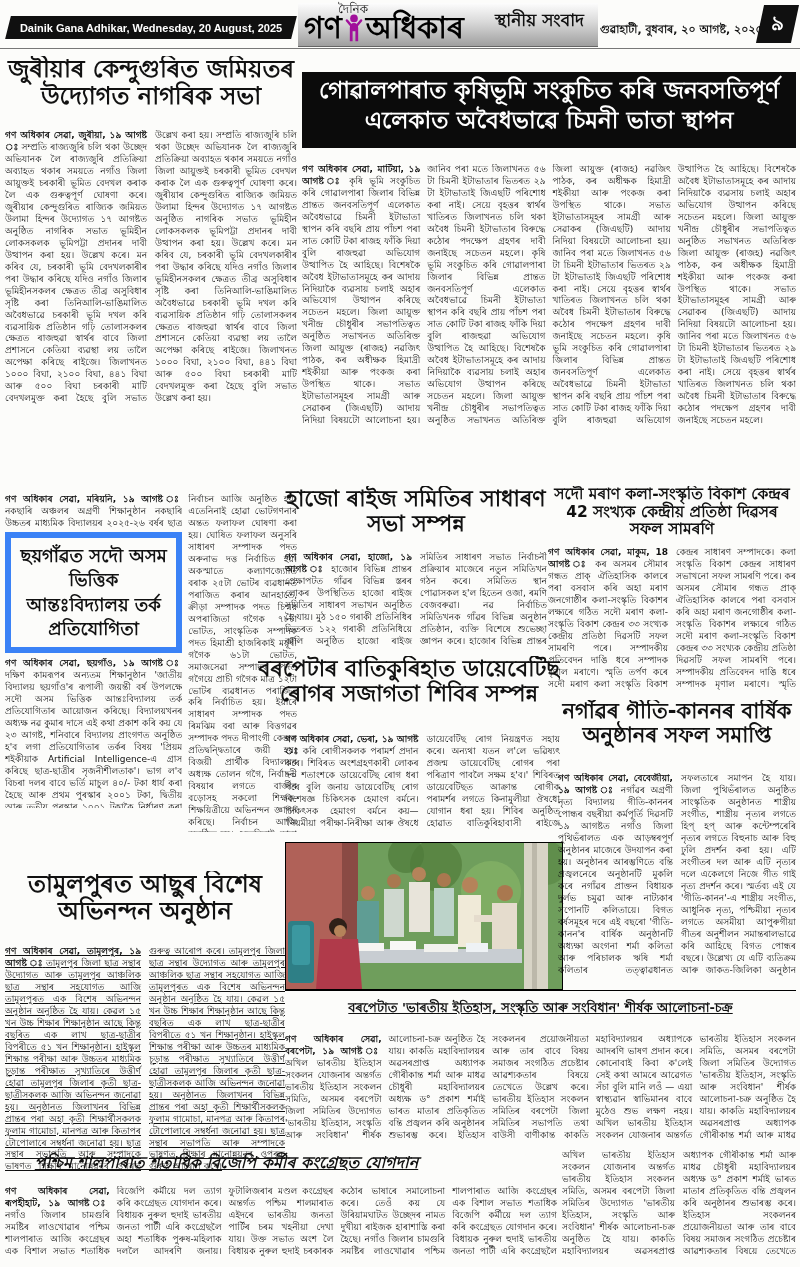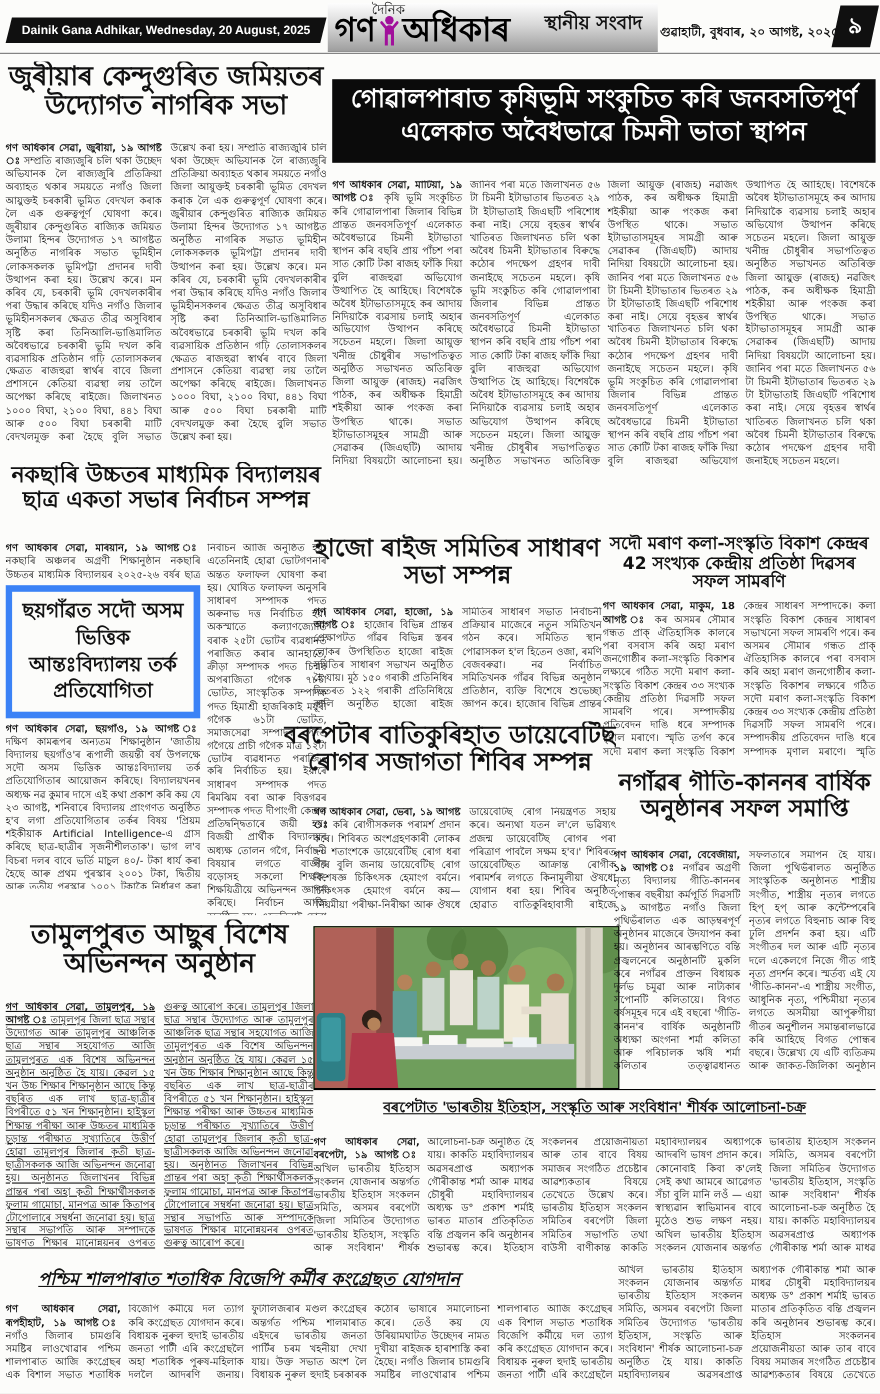--- a/index.html
+++ b/index.html
@@ -81,23 +81,20 @@
   </section>
 
   <section class="abs" style="left:302px;top:57px;width:494px;">
     <h1 class="hl-banner" style="font-size:23px;height:68px;">গোৱালপাৰাত কৃষিভূমি সংকুচিত কৰি জনবসতিপূৰ্ণ এলেকাত অবৈধভাৱে চিমনী ভাতা স্থাপন</h1>
     <div class="body cols4" style="height:350px;margin-top:3px;">
       <b class="by">গণ অধিকাৰ সেৱা, মাটিয়া, ১৯ আগষ্ট ঃ</b>
       <span>কৃষি ভূমি সংকুচিত কৰি গোৱালপাৰা জিলাৰ বিভিন্ন প্ৰান্তত জনবসতিপূৰ্ণ এলেকাত অবৈধভাৱে চিমনী ইটাভাতা স্থাপন কৰি বছৰি প্ৰায় পাঁচশ পৰা সাত কোটি টকা ৰাজহ ফাঁকি দিয়া বুলি ৰাজহুৱা অভিযোগ উত্থাপিত হৈ আহিছে। বিশেষকৈ অবৈধ ইটাভাতাসমূহে কৰ আদায় নিদিয়াকৈ ব্যৱসায় চলাই অহাৰ অভিযোগ উত্থাপন কৰিছে সচেতন মহলে। জিলা আয়ুক্ত খনীন্দ্ৰ চৌধুৰীৰ সভাপতিত্বত অনুষ্ঠিত সভাখনত অতিৰিক্ত জিলা আয়ুক্ত (ৰাজহ) নৱজিৎ পাঠক, কৰ অধীক্ষক হিমাদ্ৰী শইকীয়া আৰু পংকজ কৰা উপস্থিত থাকে। সভাত ইটাভাতাসমূহৰ সামগ্ৰী আৰু সেৱাকৰ (জিএছটি) আদায় নিদিয়া বিষয়টো আলোচনা হয়। জানিব পৰা মতে জিলাখনত ৫৬ টা চিমনী ইটাভাতাৰ ভিতৰত ২৯ টা ইটাভাতাই জিএছটি পৰিশোধ কৰা নাই। সেয়ে বৃহত্তৰ স্বাৰ্থৰ খাতিৰত জিলাখনত চলি থকা অবৈধ চিমনী ইটাভাতাৰ বিৰুদ্ধে কঠোৰ পদক্ষেপ গ্ৰহণৰ দাবী জনাইছে সচেতন মহলে। কৃষি ভূমি সংকুচিত কৰি গোৱালপাৰা জিলাৰ বিভিন্ন প্ৰান্তত জনবসতিপূৰ্ণ এলেকাত অবৈধভাৱে চিমনী ইটাভাতা স্থাপন কৰি বছৰি প্ৰায় পাঁচশ পৰা সাত কোটি টকা ৰাজহ ফাঁকি দিয়া বুলি ৰাজহুৱা অভিযোগ উত্থাপিত হৈ আহিছে। বিশেষকৈ অবৈধ ইটাভাতাসমূহে কৰ আদায় নিদিয়াকৈ ব্যৱসায় চলাই অহাৰ অভিযোগ উত্থাপন কৰিছে সচেতন মহলে। জিলা আয়ুক্ত খনীন্দ্ৰ চৌধুৰীৰ সভাপতিত্বত অনুষ্ঠিত সভাখনত অতিৰিক্ত জিলা আয়ুক্ত (ৰাজহ) নৱজিৎ পাঠক, কৰ অধীক্ষক হিমাদ্ৰী শইকীয়া আৰু পংকজ কৰা উপস্থিত থাকে। সভাত ইটাভাতাসমূহৰ সামগ্ৰী আৰু সেৱাকৰ (জিএছটি) আদায় নিদিয়া বিষয়টো আলোচনা হয়। জানিব পৰা মতে জিলাখনত ৫৬ টা চিমনী ইটাভাতাৰ ভিতৰত ২৯ টা ইটাভাতাই জিএছটি পৰিশোধ কৰা নাই। সেয়ে বৃহত্তৰ স্বাৰ্থৰ খাতিৰত জিলাখনত চলি থকা অবৈধ চিমনী ইটাভাতাৰ বিৰুদ্ধে কঠোৰ পদক্ষেপ গ্ৰহণৰ দাবী জনাইছে সচেতন মহলে। কৃষি ভূমি সংকুচিত কৰি গোৱালপাৰা জিলাৰ বিভিন্ন প্ৰান্তত জনবসতিপূৰ্ণ এলেকাত অবৈধভাৱে চিমনী ইটাভাতা স্থাপন কৰি বছৰি প্ৰায় পাঁচশ পৰা সাত কোটি টকা ৰাজহ ফাঁকি দিয়া বুলি ৰাজহুৱা অভিযোগ উত্থাপিত হৈ আহিছে। বিশেষকৈ অবৈধ ইটাভাতাসমূহে কৰ আদায় নিদিয়াকৈ ব্যৱসায় চলাই অহাৰ অভিযোগ উত্থাপন কৰিছে সচেতন মহলে। জিলা আয়ুক্ত খনীন্দ্ৰ চৌধুৰীৰ সভাপতিত্বত অনুষ্ঠিত সভাখনত অতিৰিক্ত জিলা আয়ুক্ত (ৰাজহ) নৱজিৎ পাঠক, কৰ অধীক্ষক হিমাদ্ৰী শইকীয়া আৰু পংকজ কৰা উপস্থিত থাকে। সভাত ইটাভাতাসমূহৰ সামগ্ৰী আৰু সেৱাকৰ (জিএছটি) আদায় নিদিয়া বিষয়টো আলোচনা হয়। জানিব পৰা মতে জিলাখনত ৫৬ টা চিমনী ইটাভাতাৰ ভিতৰত ২৯ টা ইটাভাতাই জিএছটি পৰিশোধ কৰা নাই। সেয়ে বৃহত্তৰ স্বাৰ্থৰ খাতিৰত জিলাখনত চলি থকা অবৈধ চিমনী ইটাভাতাৰ বিৰুদ্ধে কঠোৰ পদক্ষেপ গ্ৰহণৰ দাবী জনাইছে সচেতন মহলে।</span>
     </div>
   </section>
 
-  <section class="abs" style="left:5px;top:420px;width:292px;">
-    <h1 class="hl" style="font-size:20px;height:70px;">নকছাৰি উচ্চতৰ মাধ্যমিক বিদ্যালয়ৰ ছাত্ৰ একতা সভাৰ নিৰ্বাচন সম্পন্ন</h1>
-  </section>
 
   <div class="abs split" style="left:5px;top:494px;width:292px;height:338px;">
     <div class="splitL">
       <div class="body" style="height:34px;">
         <b class="by">গণ অধিকাৰ সেৱা, মৰিয়নি, ১৯ আগষ্ট ঃ</b>
         <span>নকছাৰি অঞ্চলৰ অগ্ৰণী শিক্ষানুষ্ঠান নকছাৰি উচ্চতৰ মাধ্যমিক বিদ্যালয়ৰ ২০২৫-২৬ বৰ্ষৰ ছাত্ৰ একতা সভাৰ</span>
       </div>
       <div class="dbox">
         <h2 class="hl" style="font-size:18px;line-height:1.35;">ছয়গাঁৱত সদৌ অসম ভিত্তিক আন্তঃবিদ্যালয় তৰ্ক প্ৰতিযোগিতা</h2>
       </div>
@@ -178,21 +175,21 @@
 
   <section class="abs" style="left:558px;top:700px;width:238px;">
     <h1 class="hl" style="font-size:21px;height:70px;">নগাঁৱৰ গীতি-কাননৰ বাৰ্ষিক অনুষ্ঠানৰ সফল সমাপ্তি</h1>
     <div class="body cols2" style="height:212px;margin-top:3px;">
       <b class="by">গণ অধিকাৰ সেৱা, বেবেজীয়া, ১৯ আগষ্ট ঃ</b>
       <span>নগাঁৱৰ অগ্ৰণী নৃত্য বিদ্যালয় গীতি-কাননৰ পোন্ধৰ বছৰীয়া কৰ্মপূৰ্তি দিৱসটি ১৯ আগষ্টত নগাঁও জিলা পুথিভঁৰালত এক আড়ম্বৰপূৰ্ণ অনুষ্ঠানৰ মাজেৰে উদযাপন কৰা হয়। অনুষ্ঠানৰ আৰম্ভণিতে বন্তি প্ৰজ্বলনেৰে অনুষ্ঠানটি মুকলি কৰে নগাঁৱৰ প্ৰাক্তন বিধায়ক দুৰ্লভ চমুৱা আৰু নাট্যকাৰ সপোনটি কলিতায়ে। বিগত বৰ্ষসমূহৰ দৰে এই বছৰো 'গীতি-কানন'ৰ বাৰ্ষিক অনুষ্ঠানটি অধ্যক্ষা অংগনা শৰ্মা কলিতা আৰু পৰিচালক ঋষি শৰ্মা কলিতাৰ তত্ত্বাৱধানত সফলতাৰে সমাপন হৈ যায়। জিলা পুথিভঁৰালত অনুষ্ঠিত সাংস্কৃতিক অনুষ্ঠানত শাস্ত্ৰীয় সংগীত, শাস্ত্ৰীয় নৃত্যৰ লগতে হিপ্ হপ্ আৰু কন্টেম্পৰেৰি নৃত্যৰ লগতে বিহুনাচ আৰু বিহু ঢুলি প্ৰদৰ্শন কৰা হয়। এটি সংগীতৰ দল আৰু এটি নৃত্যৰ দলে একেলগে নিজে গীত গাই নৃত্য প্ৰদৰ্শন কৰে। স্মৰ্তব্য এই যে 'গীতি-কানন'-এ শাস্ত্ৰীয় সংগীত, আধুনিক নৃত্য, পশ্চিমীয়া নৃত্যৰ লগতে অসমীয়া আপুৰুগীয়া গীতৰ অনুশীলন সমান্তৰালভাৱে কৰি আহিছে বিগত পোন্ধৰ বছৰে। উল্লেখ্য যে এটি ব্যতিক্ৰম আৰু জাকত-জিলিকা অনুষ্ঠান হিচাপে গীতি-কাননৰ বাৰ্ষিক অনুষ্ঠানটি অনুষ্ঠিত হৈ যায়। নগাঁৱৰ অগ্ৰণী নৃত্য বিদ্যালয় গীতি-কাননৰ পোন্ধৰ বছৰীয়া কৰ্মপূৰ্তি দিৱসটি ১৯ আগষ্টত নগাঁও জিলা পুথিভঁৰালত এক আড়ম্বৰপূৰ্ণ অনুষ্ঠানৰ মাজেৰে উদযাপন কৰা হয়। অনুষ্ঠানৰ আৰম্ভণিতে বন্তি প্ৰজ্বলনেৰে অনুষ্ঠানটি মুকলি কৰে নগাঁৱৰ প্ৰাক্তন বিধায়ক দুৰ্লভ চমুৱা আৰু নাট্যকাৰ সপোনটি কলিতায়ে। বিগত বৰ্ষসমূহৰ দৰে এই বছৰো 'গীতি-কানন'ৰ বাৰ্ষিক অনুষ্ঠানটি অধ্যক্ষা অংগনা শৰ্মা কলিতা আৰু পৰিচালক ঋষি শৰ্মা কলিতাৰ তত্ত্বাৱধানত সফলতাৰে সমাপন হৈ যায়। জিলা পুথিভঁৰালত অনুষ্ঠিত সাংস্কৃতিক অনুষ্ঠানত শাস্ত্ৰীয় সংগীত, শাস্ত্ৰীয় নৃত্যৰ লগতে হিপ্ হপ্ আৰু কন্টেম্পৰেৰি নৃত্যৰ লগতে বিহুনাচ আৰু বিহু ঢুলি প্ৰদৰ্শন কৰা হয়। এটি সংগীতৰ দল আৰু এটি নৃত্যৰ দলে একেলগে নিজে গীত গাই নৃত্য প্ৰদৰ্শন কৰে। স্মৰ্তব্য এই যে 'গীতি-কানন'-এ শাস্ত্ৰীয় সংগীত, আধুনিক নৃত্য, পশ্চিমীয়া নৃত্যৰ লগতে অসমীয়া আপুৰুগীয়া গীতৰ অনুশীলন সমান্তৰালভাৱে কৰি আহিছে বিগত পোন্ধৰ বছৰে। উল্লেখ্য যে এটি ব্যতিক্ৰম আৰু জাকত-জিলিকা অনুষ্ঠান হিচাপে গীতি-কাননৰ বাৰ্ষিক অনুষ্ঠানটি অনুষ্ঠিত হৈ যায়।</span>
     </div>
   </section>
 
   <section class="abs" style="left:5px;top:836px;width:280px;">
-    <h1 class="hl" style="font-size:24px;height:72px;">তামুলপুৰত আছুৰ বিশেষ অভিনন্দন অনুষ্ঠান</h1>
+    <h1 class="hl" style="font-size:24px;height:72px;margin-top:35px;">তামুলপুৰত আছুৰ বিশেষ অভিনন্দন অনুষ্ঠান</h1>
     <div class="body cols2" style="height:234px;margin-top:3px;text-decoration:underline;">
       <b class="by">গণ অধিকাৰ সেৱা, তামুলপুৰ, ১৯ আগষ্ট ঃ</b>
       <span>তামুলপুৰ জিলা ছাত্ৰ সন্থাৰ উদ্যোগত আৰু তামুলপুৰ আঞ্চলিক ছাত্ৰ সন্থাৰ সহযোগত আজি তামুলপুৰত এক বিশেষ অভিনন্দন অনুষ্ঠান অনুষ্ঠিত হৈ যায়। কেৱল ১৫ খন উচ্চ শিক্ষাৰ শিক্ষানুষ্ঠান আছে কিন্তু বছৰিত এক লাখ ছাত্ৰ-ছাত্ৰীৰ বিপৰীতে ৫১ খন শিক্ষানুষ্ঠান। হাইস্কুল শিক্ষান্ত পৰীক্ষা আৰু উচ্চতৰ মাধ্যমিক চূড়ান্ত পৰীক্ষাত সুখ্যাতিৰে উত্তীৰ্ণ হোৱা তামুলপুৰ জিলাৰ কৃতী ছাত্ৰ-ছাত্ৰীসকলক আজি অভিনন্দন জনোৱা হয়। অনুষ্ঠানত জিলাখনৰ বিভিন্ন প্ৰান্তৰ পৰা অহা কৃতী শিক্ষাৰ্থীসকলক ফুলাম গামোচা, মানপত্ৰ আৰু কিতাপৰ টোপোলাৰে সম্বৰ্ধনা জনোৱা হয়। ছাত্ৰ সন্থাৰ সভাপতি আৰু সম্পাদকে ভাষণত শিক্ষাৰ মানোন্নয়নৰ ওপৰত গুৰুত্ব আৰোপ কৰে। তামুলপুৰ জিলা ছাত্ৰ সন্থাৰ উদ্যোগত আৰু তামুলপুৰ আঞ্চলিক ছাত্ৰ সন্থাৰ সহযোগত আজি তামুলপুৰত এক বিশেষ অভিনন্দন অনুষ্ঠান অনুষ্ঠিত হৈ যায়। কেৱল ১৫ খন উচ্চ শিক্ষাৰ শিক্ষানুষ্ঠান আছে কিন্তু বছৰিত এক লাখ ছাত্ৰ-ছাত্ৰীৰ বিপৰীতে ৫১ খন শিক্ষানুষ্ঠান। হাইস্কুল শিক্ষান্ত পৰীক্ষা আৰু উচ্চতৰ মাধ্যমিক চূড়ান্ত পৰীক্ষাত সুখ্যাতিৰে উত্তীৰ্ণ হোৱা তামুলপুৰ জিলাৰ কৃতী ছাত্ৰ-ছাত্ৰীসকলক আজি অভিনন্দন জনোৱা হয়। অনুষ্ঠানত জিলাখনৰ বিভিন্ন প্ৰান্তৰ পৰা অহা কৃতী শিক্ষাৰ্থীসকলক ফুলাম গামোচা, মানপত্ৰ আৰু কিতাপৰ টোপোলাৰে সম্বৰ্ধনা জনোৱা হয়। ছাত্ৰ সন্থাৰ সভাপতি আৰু সম্পাদকে ভাষণত শিক্ষাৰ মানোন্নয়নৰ ওপৰত গুৰুত্ব আৰোপ কৰে।</span>
     </div>
   </section>
 
   <div class="abs rule-dark" style="left:285px;top:990px;width:511px;"></div>
   <section class="abs" style="left:285px;top:994px;width:511px;">
     <h1 class="hl nowrap" style="font-size:13px;height:40px;line-height:2.2;text-decoration:underline;">বৰপেটাত 'ভাৰতীয় ইতিহাস, সংস্কৃতি আৰু সংবিধান' শীৰ্ষক আলোচনা-চক্ৰ</h1>
     <div class="body cols5" style="height:108px;">

